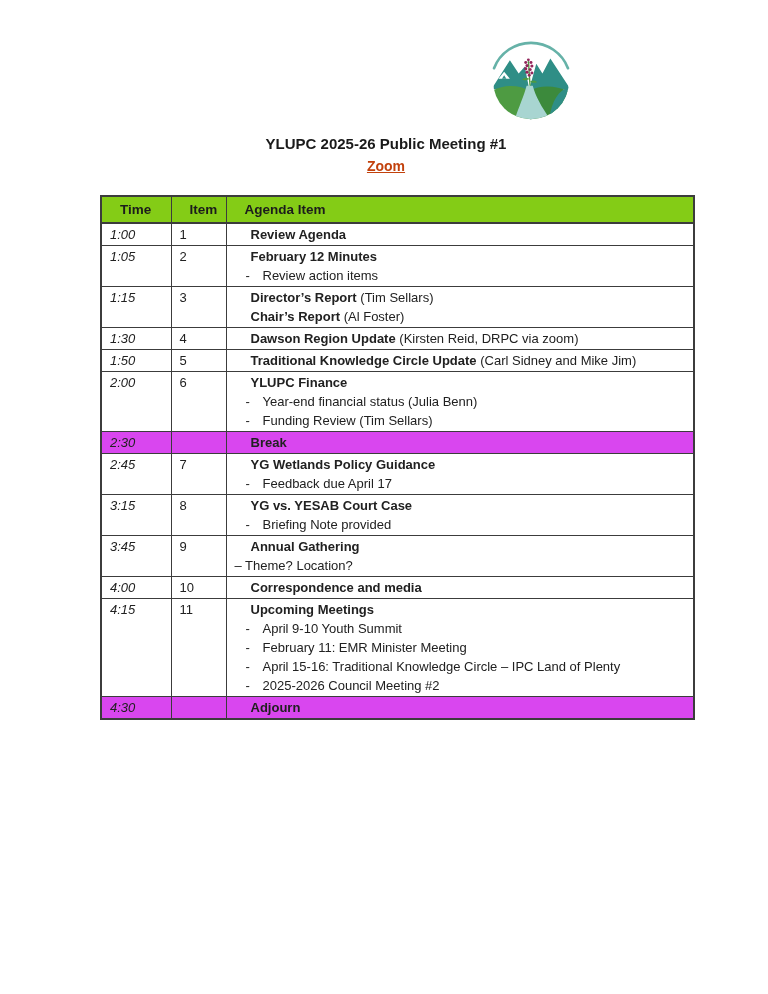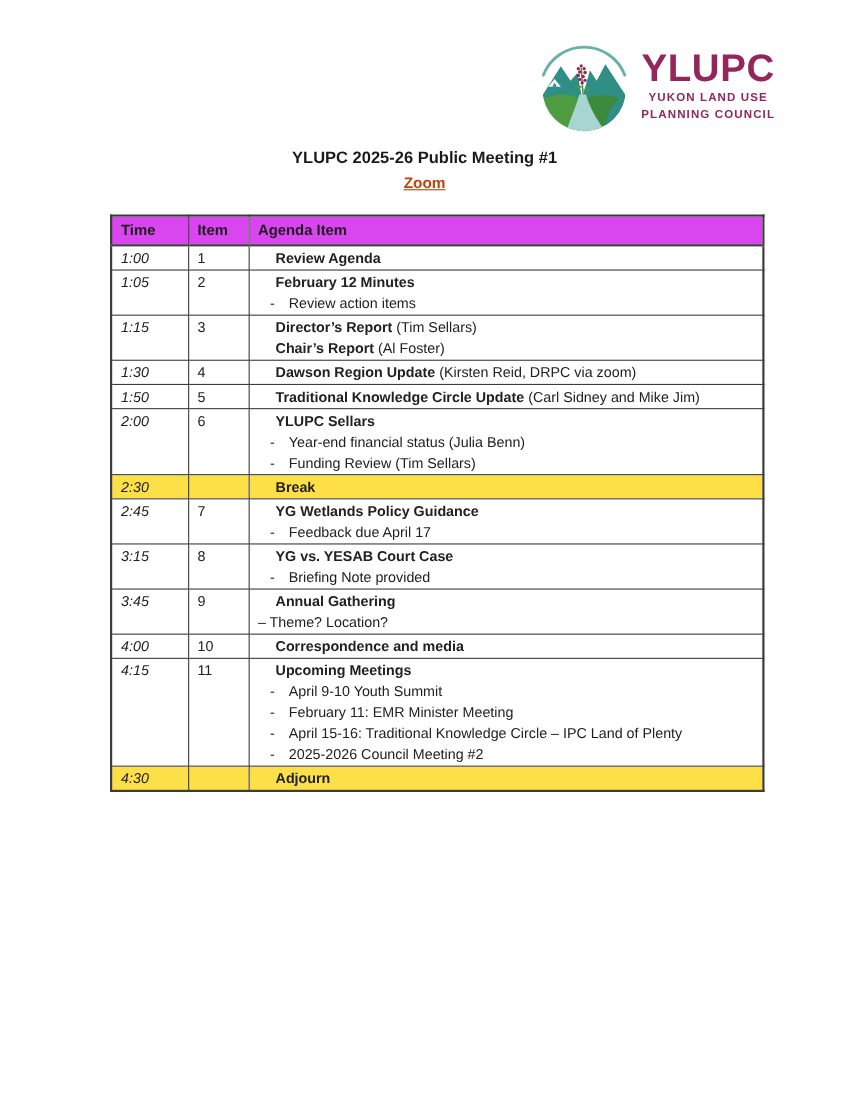--- a/index.html
+++ b/index.html
@@ -87,30 +87,30 @@
   table.agenda th, table.agenda td {
     border: 1px solid #3c3c3c;
     vertical-align: top;
     padding: 1px 8px;
     font-size: 13px;
     line-height: 19px;
     overflow: hidden;
     white-space: nowrap;
   }
   table.agenda th {
-    background: #d946ef;
+    background: #84cc16;
     text-align: left;
     font-size: 13.5px;
     font-weight: 700;
     color: #1c1c1c;
-    padding: 3px 8px;
+    padding: 3px 18px;
     border-bottom: 2px solid #3c3c3c;
   }
   td.c-time { font-style: italic; margin-left: 35px; }
-  tr.hl td { background: #fde047; }
+  tr.hl td { background: #d946ef; }
   .line strong { font-weight: 700; margin-left: 16px; }
   .line.dash { padding-left: 11px; }
   .line.dash .marker {
     display: inline-block;
     width: 17px;
   }
 </style>
 </head>
 <body>
 
@@ -150,25 +150,20 @@
             <circle cx="45.5" cy="37" r="1.8"></circle>
           <circle cx="51" cy="37.5" r="1.8"></circle>
             <circle cx="44" cy="40.5" r="1.8"></circle>
           <circle cx="49" cy="41.5" r="1.8"></circle>
             <circle cx="45.5" cy="44.5" r="1.8"></circle>
           <circle cx="51" cy="45.5" r="1.7"></circle>
             <circle cx="48" cy="48" r="1.7"></circle>
         </g>
       </g>
     </svg>
-    <div class="logo-text">
-      <div class="logo-acronym">YLUPC</div>
-      <div class="logo-sub">YUKON LAND USE</div>
-      <div class="logo-sub">PLANNING COUNCIL</div>
-    </div>
   </div>
 
   <div class="title-block">
     <div class="page-title">YLUPC 2025-26 Public Meeting #1</div>
     <a class="zoom-link" href="#">Zoom</a>
   </div>
 
   <div class="table-wrap">
     <table class="agenda">
       <colgroup>
@@ -218,21 +213,21 @@
             <td class="c-time">1:50</td>
             <td class="c-item">5</td>
             <td class="c-agenda">
               <div class="line"><strong>Traditional Knowledge Circle Update</strong><span> (Carl Sidney and Mike Jim)</span></div>
             </td>
           </tr>
           <tr>
             <td class="c-time">2:00</td>
             <td class="c-item">6</td>
             <td class="c-agenda">
-              <div class="line"><strong>YLUPC Sellars</strong></div>
+              <div class="line"><strong>YLUPC Finance</strong></div>
               <div class="line dash"><span class="marker">-</span><span>Year-end financial status (Julia Benn)</span></div>
               <div class="line dash"><span class="marker">-</span><span>Funding Review (Tim Sellars)</span></div>
             </td>
           </tr>
           <tr class="hl">
             <td class="c-time">2:30</td>
             <td class="c-item"></td>
             <td class="c-agenda">
               <div class="line"><strong>Break</strong></div>
             </td>

